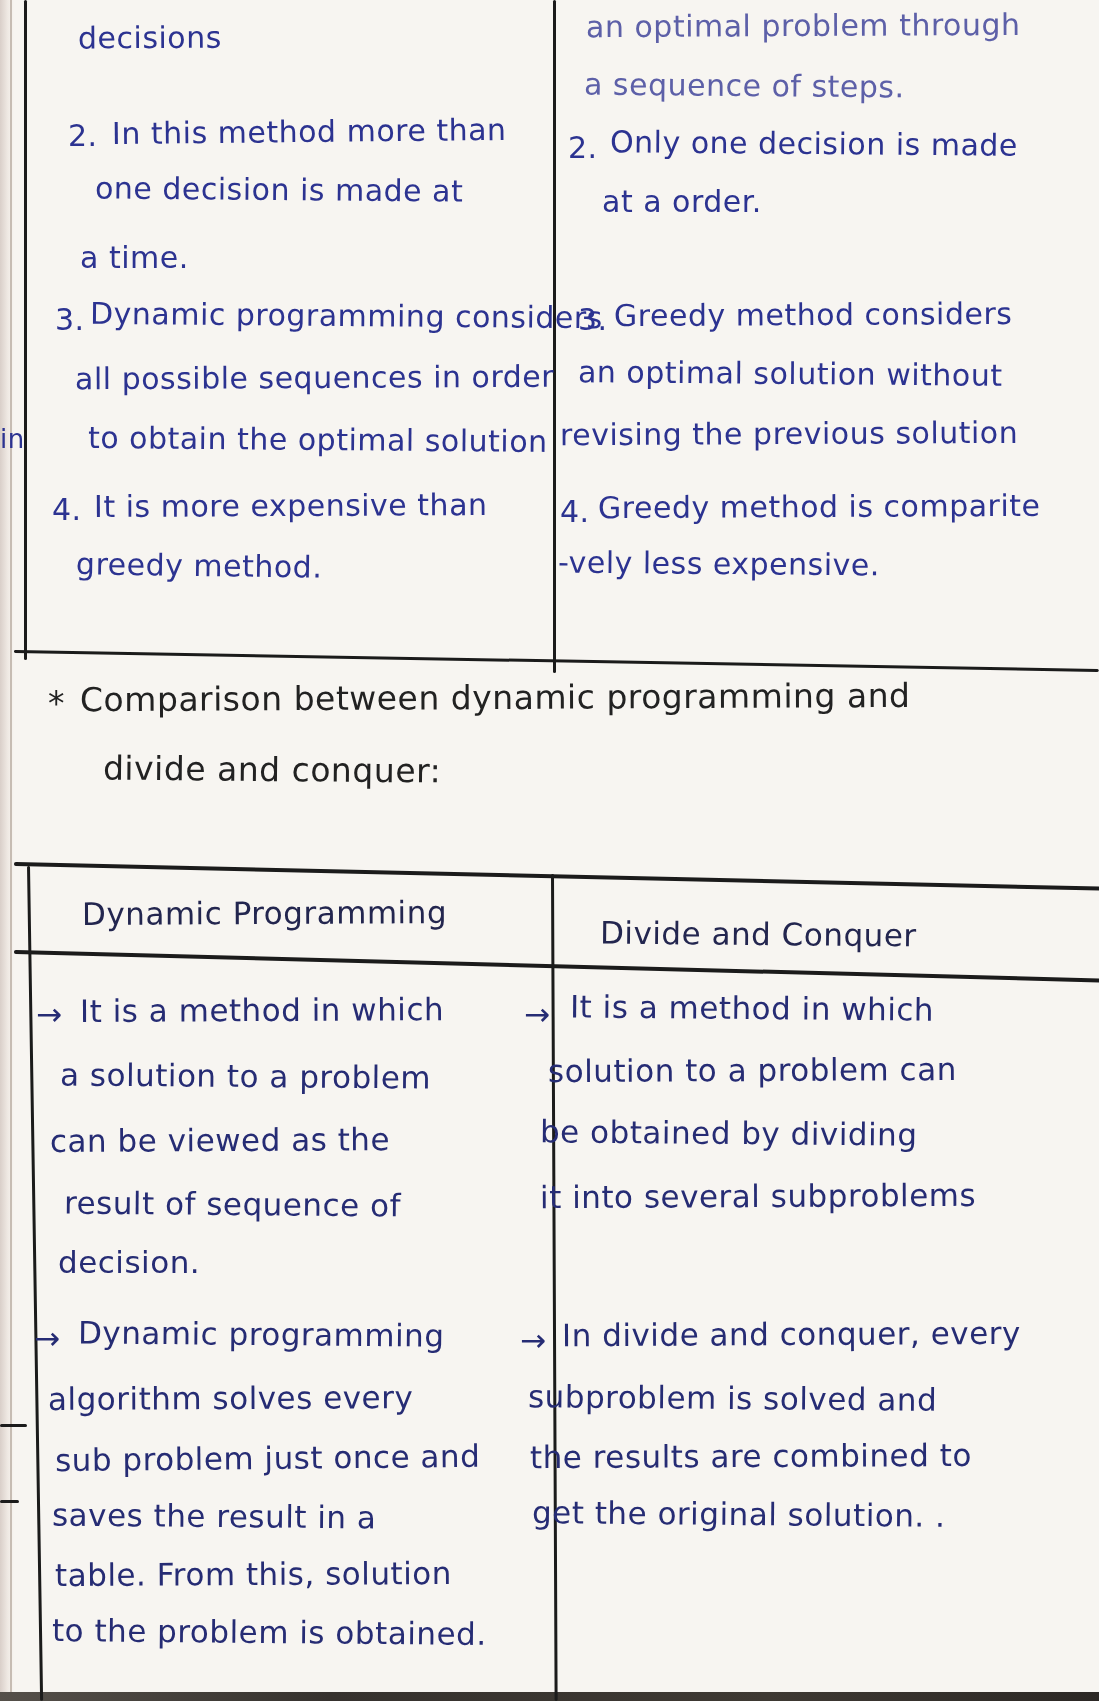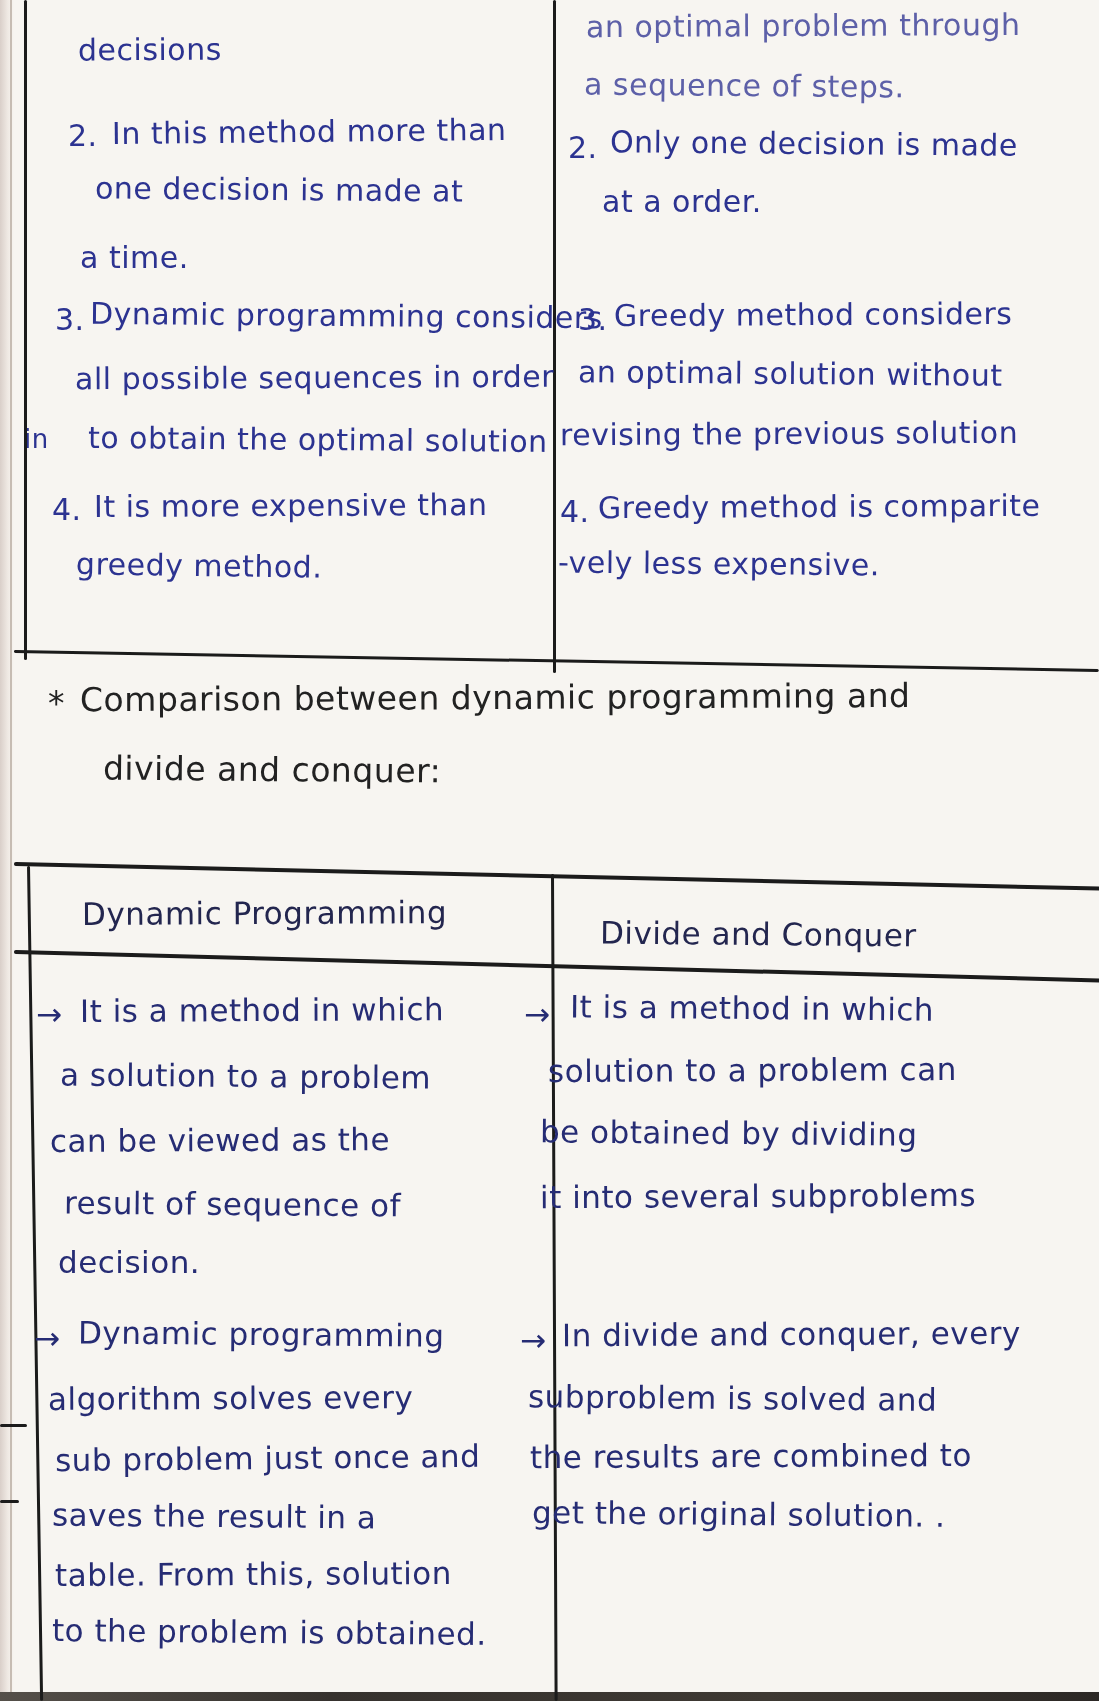--- a/index.html
+++ b/index.html
@@ -13,21 +13,21 @@
   .edge-line{position:absolute;left:10px;top:0;width:2px;height:100%;background:#c6bcb3;}
   .edge-bottom{position:absolute;left:0;top:1692px;width:1099px;height:9px;
     background:linear-gradient(to right,#55504a,#36322e 30%,#3e3933 70%,#2c2825);}
   .stroke{position:absolute;background:#1b1b1b;border-radius:2px;}
   .ln{position:absolute;white-space:nowrap;letter-spacing:.5px;}
   .blue{color:#2c3391;}
   .bluelight{color:#5d60a8;}
   .bluedark{color:#262c74;}
   .black{color:#222222;}
   .hdr{color:#23264f;}
-  .fs30{font-size:30px;} .fs31{font-size:31px;} .fs33{font-size:33px;} .fs26{font-size:26px;margin-left:24px;}
+  .fs30{font-size:30px;} .fs31{font-size:31px;} .fs33{font-size:33px;} .fs26{font-size:26px;}
   .tilt-a{transform:rotate(-0.6deg);} .tilt-b{transform:rotate(0.5deg);}
   .tilt-c{transform:rotate(-0.3deg);} .tilt-d{transform:rotate(0.8deg);}
 </style>
 </head>
 <body>
 
 <div class="page">
 
   <div class="edge-left"></div>
   <div class="edge-line"></div>
@@ -35,21 +35,21 @@
 
   <div class="ln blue fs26" style="left:0;top:424px;">in</div>
   <div class="stroke" style="left:0;top:1424px;width:27px;height:3px;"></div>
   <div class="stroke" style="left:0;top:1500px;width:19px;height:3px;"></div>
 
   <div>
     <div class="stroke" style="left:24px;top:0;width:3px;height:660px;"></div>
     <div class="stroke" style="left:553px;top:0;width:3px;height:673px;"></div>
     <div class="stroke" style="left:14px;top:650px;width:1085px;height:3px;transform:rotate(1.0deg);transform-origin:left top;"></div>
 
-    <div class="ln blue fs30 tilt-c" style="left:78px;top:20px;margin-top:12px;">decisions</div>
+    <div class="ln blue fs30 tilt-c" style="left:78px;top:20px;">decisions</div>
     <div class="ln blue fs30" style="left:68px;top:118px;">2.</div>
     <div class="ln blue fs30 tilt-a" style="left:112px;top:114px;">In this method more than</div>
     <div class="ln blue fs30 tilt-b" style="left:95px;top:172px;">one decision is made at</div>
     <div class="ln blue fs30" style="left:80px;top:240px;">a time.</div>
     <div class="ln blue fs30" style="left:55px;top:302px;">3.</div>
     <div class="ln blue fs30 tilt-b" style="left:90px;top:298px;">Dynamic programming considers</div>
     <div class="ln blue fs30 tilt-c" style="left:75px;top:360px;">all possible sequences in order</div>
     <div class="ln blue fs30 tilt-b" style="left:88px;top:422px;">to obtain the optimal solution</div>
     <div class="ln blue fs30" style="left:52px;top:492px;">4.</div>
     <div class="ln blue fs30 tilt-c" style="left:94px;top:488px;">It is more expensive than</div>

